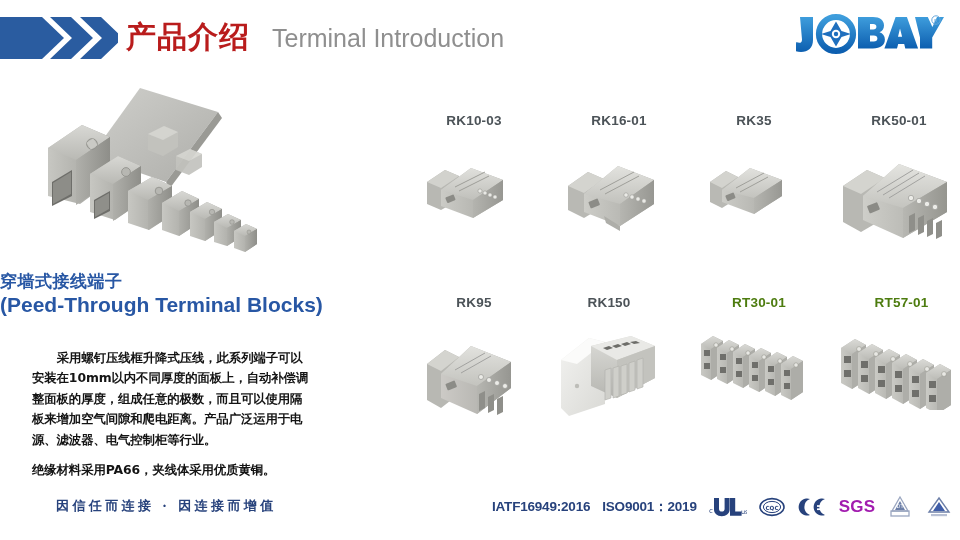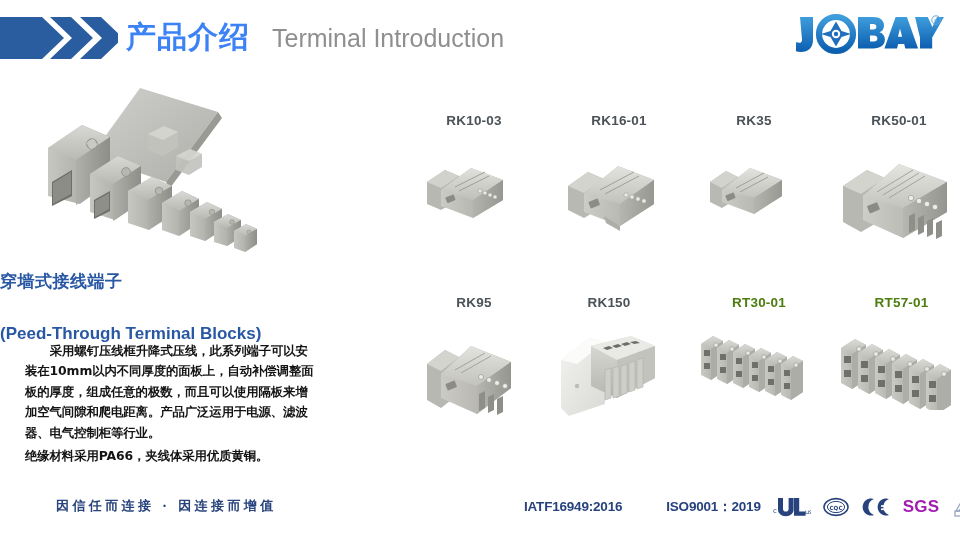--- a/index.html
+++ b/index.html
@@ -30,21 +30,21 @@
     width: 118px; height: 42px;
   }
   .chev-group svg { display: block; }
 
   .title-cn {
     position: absolute;
     left: 126px; top: 18px;
     font-size: 30px;
     font-weight: 700;
     letter-spacing: 1px;
-    color: #3b82f6;
+    color: #b91c1c;
     font-family: Liberation Sans, sans-serif;
     line-height: 38px;
   }
   .title-en {
     position: absolute;
     left: 272px; top: 22px;
     font-size: 25px;
     font-weight: 400;
     color: #8f8f8f;
     letter-spacing: 0px;
@@ -77,38 +77,37 @@
   }
   .prod-title .ln1 {
     display: block;
     font-size: 17px;
     line-height: 23px;
     font-family: "DejaVu Sans", "Liberation Sans", sans-serif;
     letter-spacing: 0.5px;
   }
   .prod-title .ln2 {
     display: block;
-    font-size: 17px;
+    font-size: 21px;
     line-height: 23px;
     letter-spacing: 0px;
-    margin-top: 29px;
   }
 
   .prod-desc {
     position: absolute;
     left: 22px; top: 338px;
     width: 300px;
     font-size: 12.4px;
     line-height: 20.4px;
     font-weight: 700;
     color: #141414;
     font-family: "DejaVu Sans", "Liberation Sans", sans-serif;
     letter-spacing: -0.1px;
   }
-  .prod-desc p { margin: 3px; }
+  .prod-desc p { margin: 10px; }
   .prod-desc .indent { text-indent: 2em; }
 
   
   .prod-grid {
     position: absolute;
     left: 404px; top: 112px;
     width: 570px; height: 330px;
   }
   .grid-row {
     position: absolute;
@@ -168,21 +167,20 @@
     gap: 12px;
     height: 26px;
   }
   .cert-text {
     font-size: 13.5px;
     font-weight: 700;
     color: #27427c;
     letter-spacing: -0.2px;
     white-space: nowrap;
     line-height: 20px;
-    margin-left: 32px;
   }
   .cert-mark { display: flex; align-items: center; }
   .cert-mark svg { display: block; }
   .sgs-text {
     font-size: 17px;
     font-weight: 700;
     color: #a21caf;
     letter-spacing: 0.2px;
     line-height: 20px;
   }

